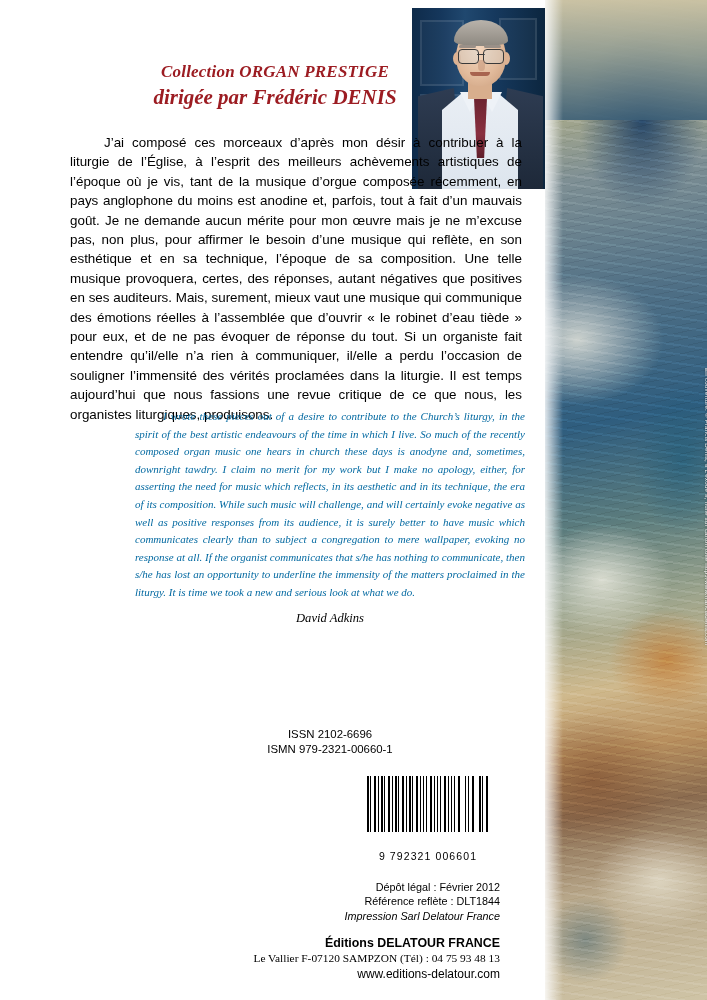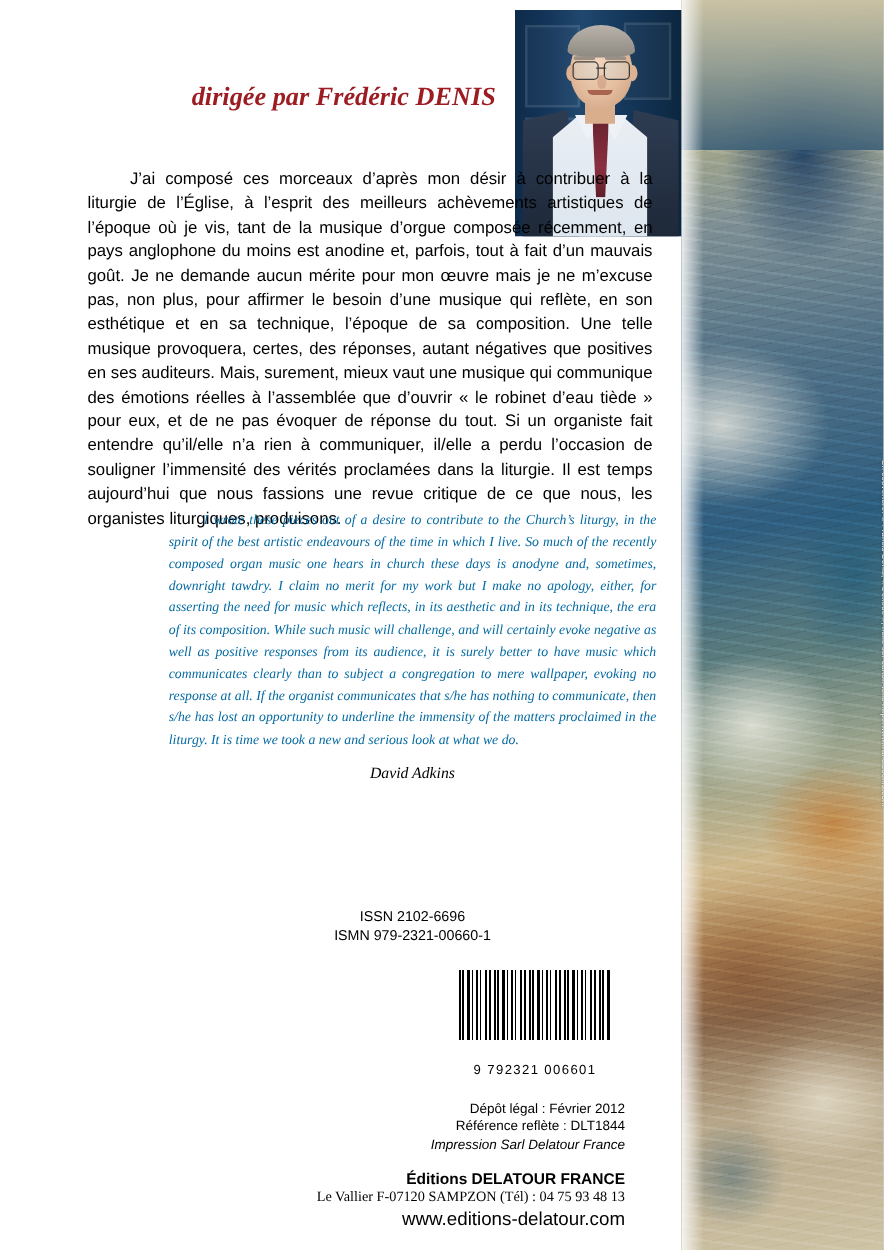--- a/index.html
+++ b/index.html
@@ -329,21 +329,21 @@
   .publisher {
     position: absolute;
     left: 150px;
     top: 936px;
     width: 350px;
     text-align: right;
     color: #000;
   }
   .publisher .name { font-size: 12.4px; font-weight: bold; }
   .publisher .addr { font-size: 11.4px; margin-top: 2px; font-family: Liberation Serif, serif; }
-  .publisher .web  { font-size: 15px; margin-top: 3px; }
+  .publisher .web  { font-size: 12px; margin-top: 3px; }
 </style>
 </head>
 <body>
 
 <div id="page">
 
   <div class="art-strip">
     <div class="art-layer art-base"></div>
     <div class="art-layer art-blots"></div>
     <div class="art-layer art-streaks"></div>
@@ -373,20 +373,21 @@
     <div class="glasses">
       <div class="lens l"></div>
       <div class="bridge"></div>
       <div class="lens r"></div>
     </div>
     <div class="nose"></div>
     <div class="mouth"></div>
   </div>
 
   <div class="collection">
+    <div class="line1">Collection ORGAN PRESTIGE</div>
     <div class="line2">dirigée par Frédéric DENIS</div>
   </div>
 
   <div class="body-fr">J’ai composé ces morceaux d’après mon désir à contribuer à la liturgie de l’Église, à l’esprit des meilleurs achèvements artistiques de l’époque où je vis, tant de la musique d’orgue composée récemment, en pays anglophone du moins est anodine et, parfois, tout à fait d’un mauvais goût.  Je ne demande aucun mérite pour mon œuvre mais je ne m’excuse pas, non plus, pour  affirmer le besoin d’une musique qui reflète, en son esthétique et en sa technique, l’époque de sa composition. Une telle musique provoquera, certes, des réponses, autant négatives que positives en ses auditeurs.  Mais, surement, mieux vaut une musique qui communique des émotions réelles à l’assemblée que d’ouvrir « le robinet d’eau tiède » pour eux, et de ne pas évoquer de réponse du tout. Si un organiste fait entendre qu’il/elle n’a rien à communiquer, il/elle a perdu l’occasion de souligner l’immensité des vérités proclamées dans la liturgie.  Il est temps aujourd’hui que nous fassions une revue critique de ce que nous, les organistes liturgiques, produisons.</div>
 
   <div class="body-en">I wrote these pieces out of a desire to contribute to the Church’s liturgy, in the spirit of the best artistic endeavours of the time in which I live. So much of the recently composed organ music one hears in church these days is anodyne and, sometimes, downright tawdry. I claim no merit for my work but I make no apology, either, for asserting the need for music which reflects, in its aesthetic and in its technique, the era of its composition. While such music will challenge, and will certainly evoke negative as well as positive responses from its audience, it is surely better to have music which communicates clearly than to subject a congregation to mere wallpaper, evoking no response at all. If the organist communicates that s/he has nothing to communicate, then s/he has lost an opportunity to underline the immensity of the matters proclaimed in the liturgy. It is time we took a new and serious look at what we do.</div>
   <div class="signature">David Adkins</div>
 
   <div class="issn-block">
     <div>ISSN 2102-6696</div>

